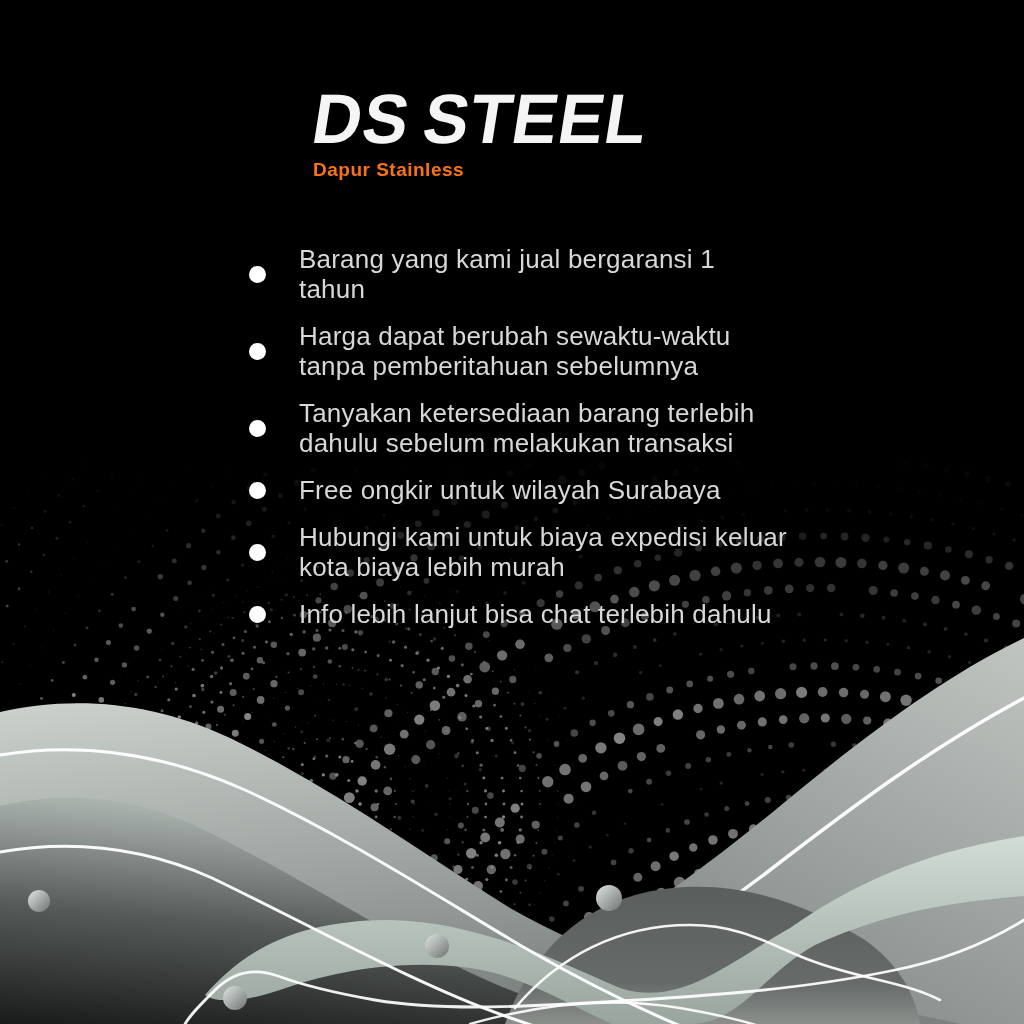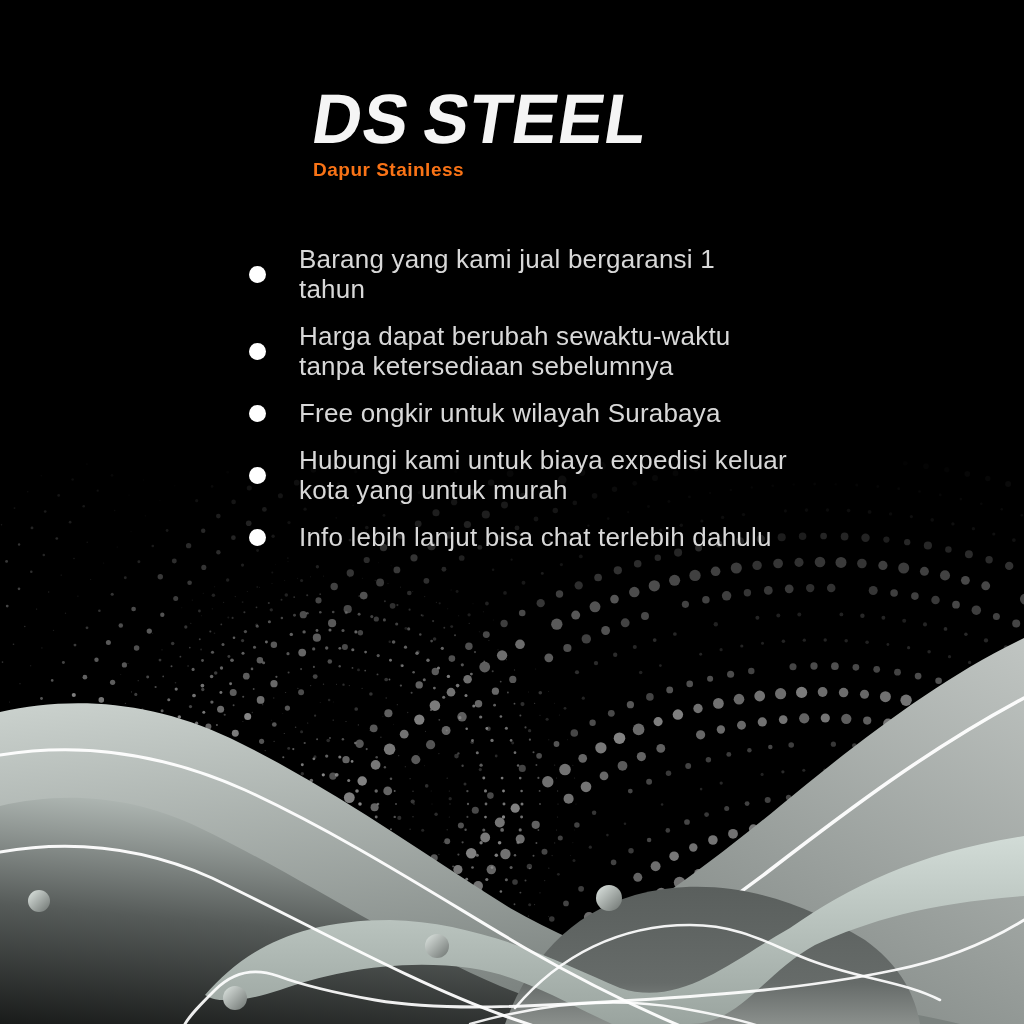--- a/index.html
+++ b/index.html
@@ -1730,30 +1730,35 @@
   <ul class="policies">
 
   <li>
       <span class="dot"></span>
       <span class="txt">Barang yang kami jual bergaransi 1
 tahun</span>
     </li>
       <li>
       <span class="dot"></span>
       <span class="txt">Harga dapat berubah sewaktu-waktu
-tanpa ketersediaan sebelumnya</span>
+tanpa pemberitahuan sebelumnya</span>
+    </li>
+      <li>
+      <span class="dot"></span>
+      <span class="txt">Tanyakan ketersediaan barang terlebih
+dahulu sebelum melakukan transaksi</span>
     </li>
       <li>
       <span class="dot"></span>
       <span class="txt">Free ongkir untuk wilayah Surabaya</span>
     </li>
       <li>
       <span class="dot"></span>
       <span class="txt">Hubungi kami untuk biaya expedisi keluar
-kota yang untuk murah</span>
+kota biaya lebih murah</span>
     </li>
       <li>
       <span class="dot"></span>
       <span class="txt">Info lebih lanjut bisa chat terlebih dahulu</span>
     </li>
     </ul>
 
 </div>
 
 </body></html>

